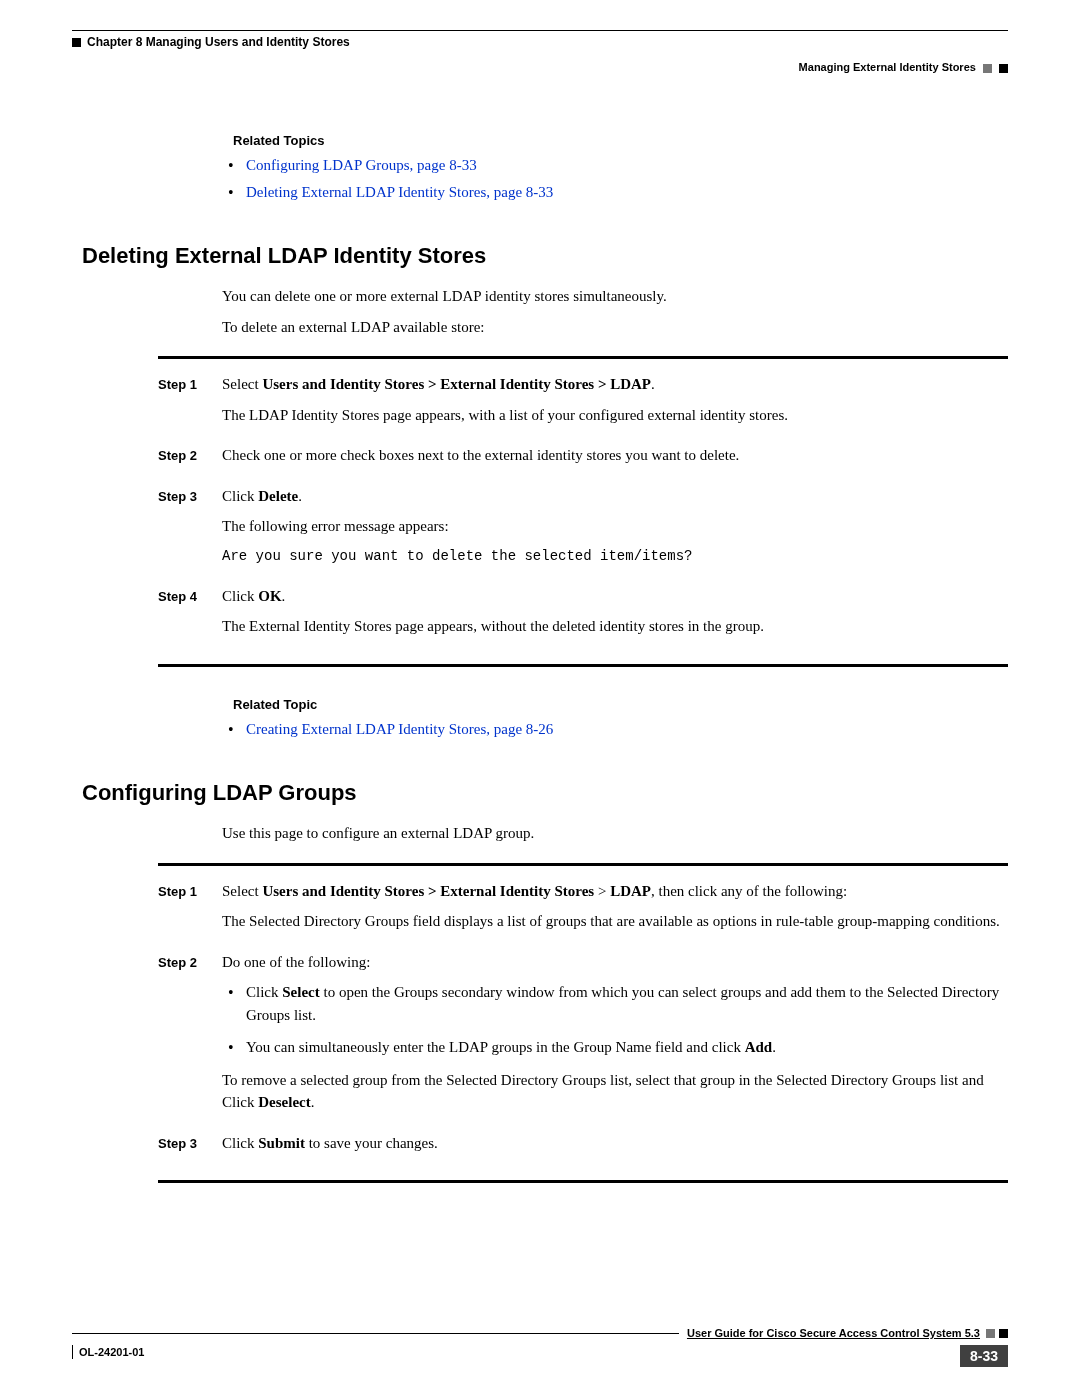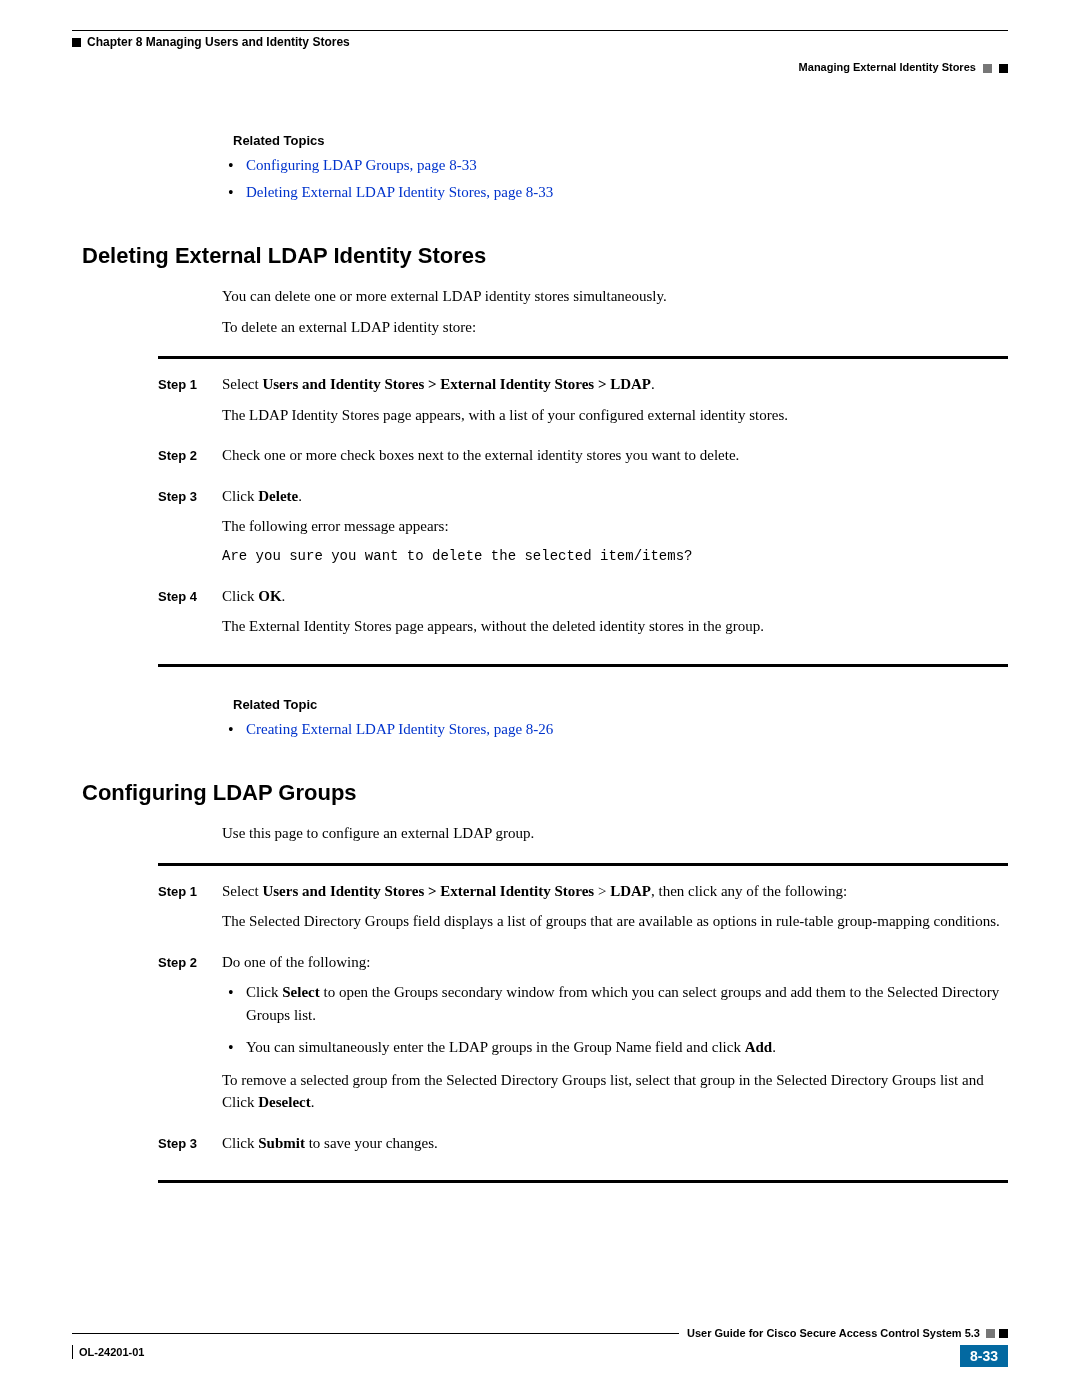--- a/index.html
+++ b/index.html
@@ -133,20 +133,21 @@
     right: 72px;
   }
   .footer-top {
     text-align: right;
     font-family: Arial, Helvetica, sans-serif;
     font-size: 11px;
     font-weight: bold;
     padding-bottom: 2px;
     display: flex;
     align-items: center;
+    text-decoration: underline;
   }
   .footer-line-l {
     flex: 1;
     border-bottom: 1px solid #000;
     margin-right: 8px;
   }
   .footer-bottom {
     display: flex;
     justify-content: space-between;
     align-items: flex-start;
@@ -155,21 +156,21 @@
   .footer-left {
     font-family: Arial, Helvetica, sans-serif;
     font-size: 11px;
     font-weight: bold;
     display: flex;
     align-items: center;
     gap: 6px;
   }
   .vr { width: 1px; height: 14px; background: #000; display: inline-block; }
   .page-badge {
-    background: #0369a1;
+    background: #404040;
     color: #fff;
     font-family: Arial, Helvetica, sans-serif;
     font-weight: bold;
     font-size: 14px;
     padding: 3px 10px;
   }
   b { font-weight: bold; }
 </style>
 </head>
 <body>
@@ -191,21 +192,21 @@
   <div class="rel-topics">Related Topics</div>
   <ul class="bullet-list">
     <li><a class="xref" href="#">Configuring LDAP Groups, page 8-33</a></li>
     <li><a class="xref" href="#">Deleting External LDAP Identity Stores, page 8-33</a></li>
   </ul>
 </div>
 
 <h2 class="section">Deleting External LDAP Identity Stores</h2>
 <div class="content-left">
   <p class="para">You can delete one or more external LDAP identity stores simultaneously.</p>
-  <p class="para">To delete an external LDAP identity store:</p>
+  <p class="para">To delete an external LDAP available store:</p>
 </div>
 
 <div class="steps-wrap">
   <hr class="hr-thick">
   <div id="sec1-steps">
       <div class="step-row">
         <div class="step-label">Step 1</div>
         <div class="step-body">
           <p>Select <b>Users and Identity Stores &gt; External Identity Stores &gt; LDAP</b>.</p>
           <p>The LDAP Identity Stores page appears, with a list of your configured external identity stores.</p>

